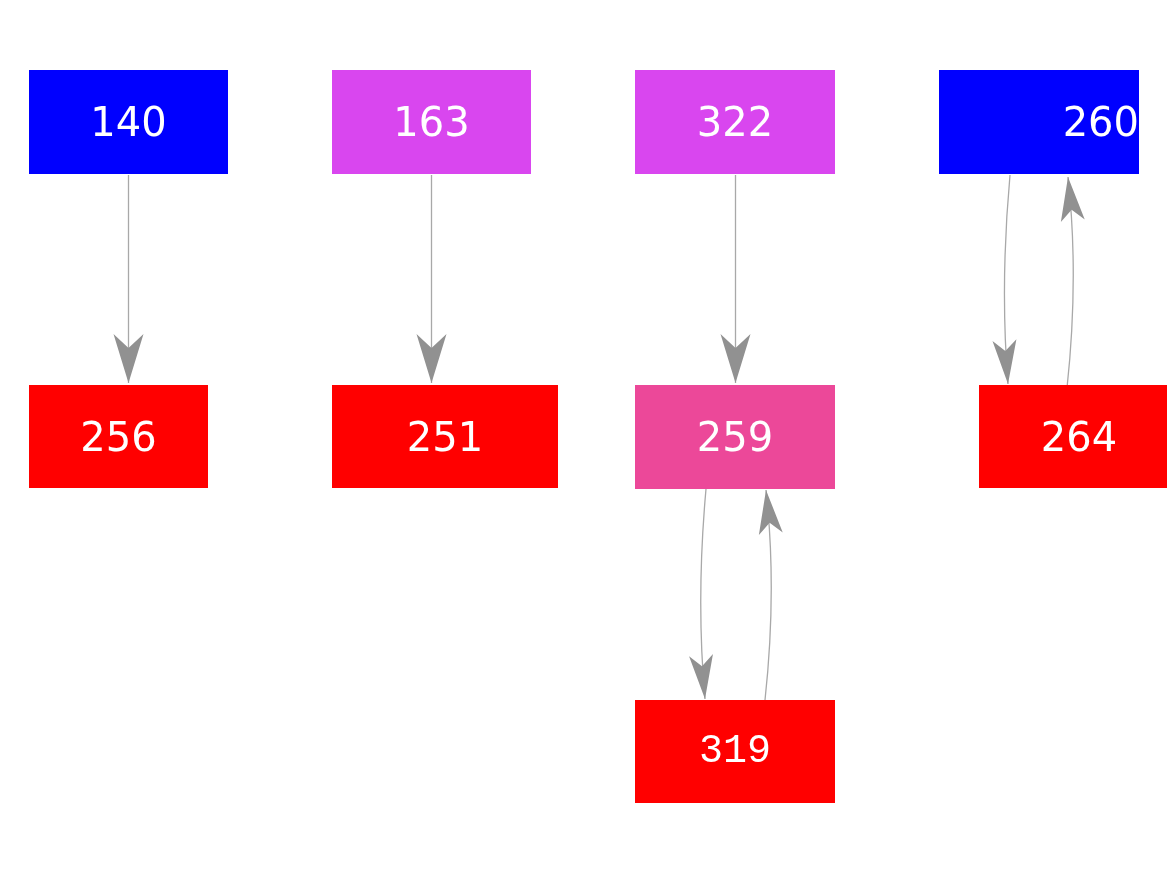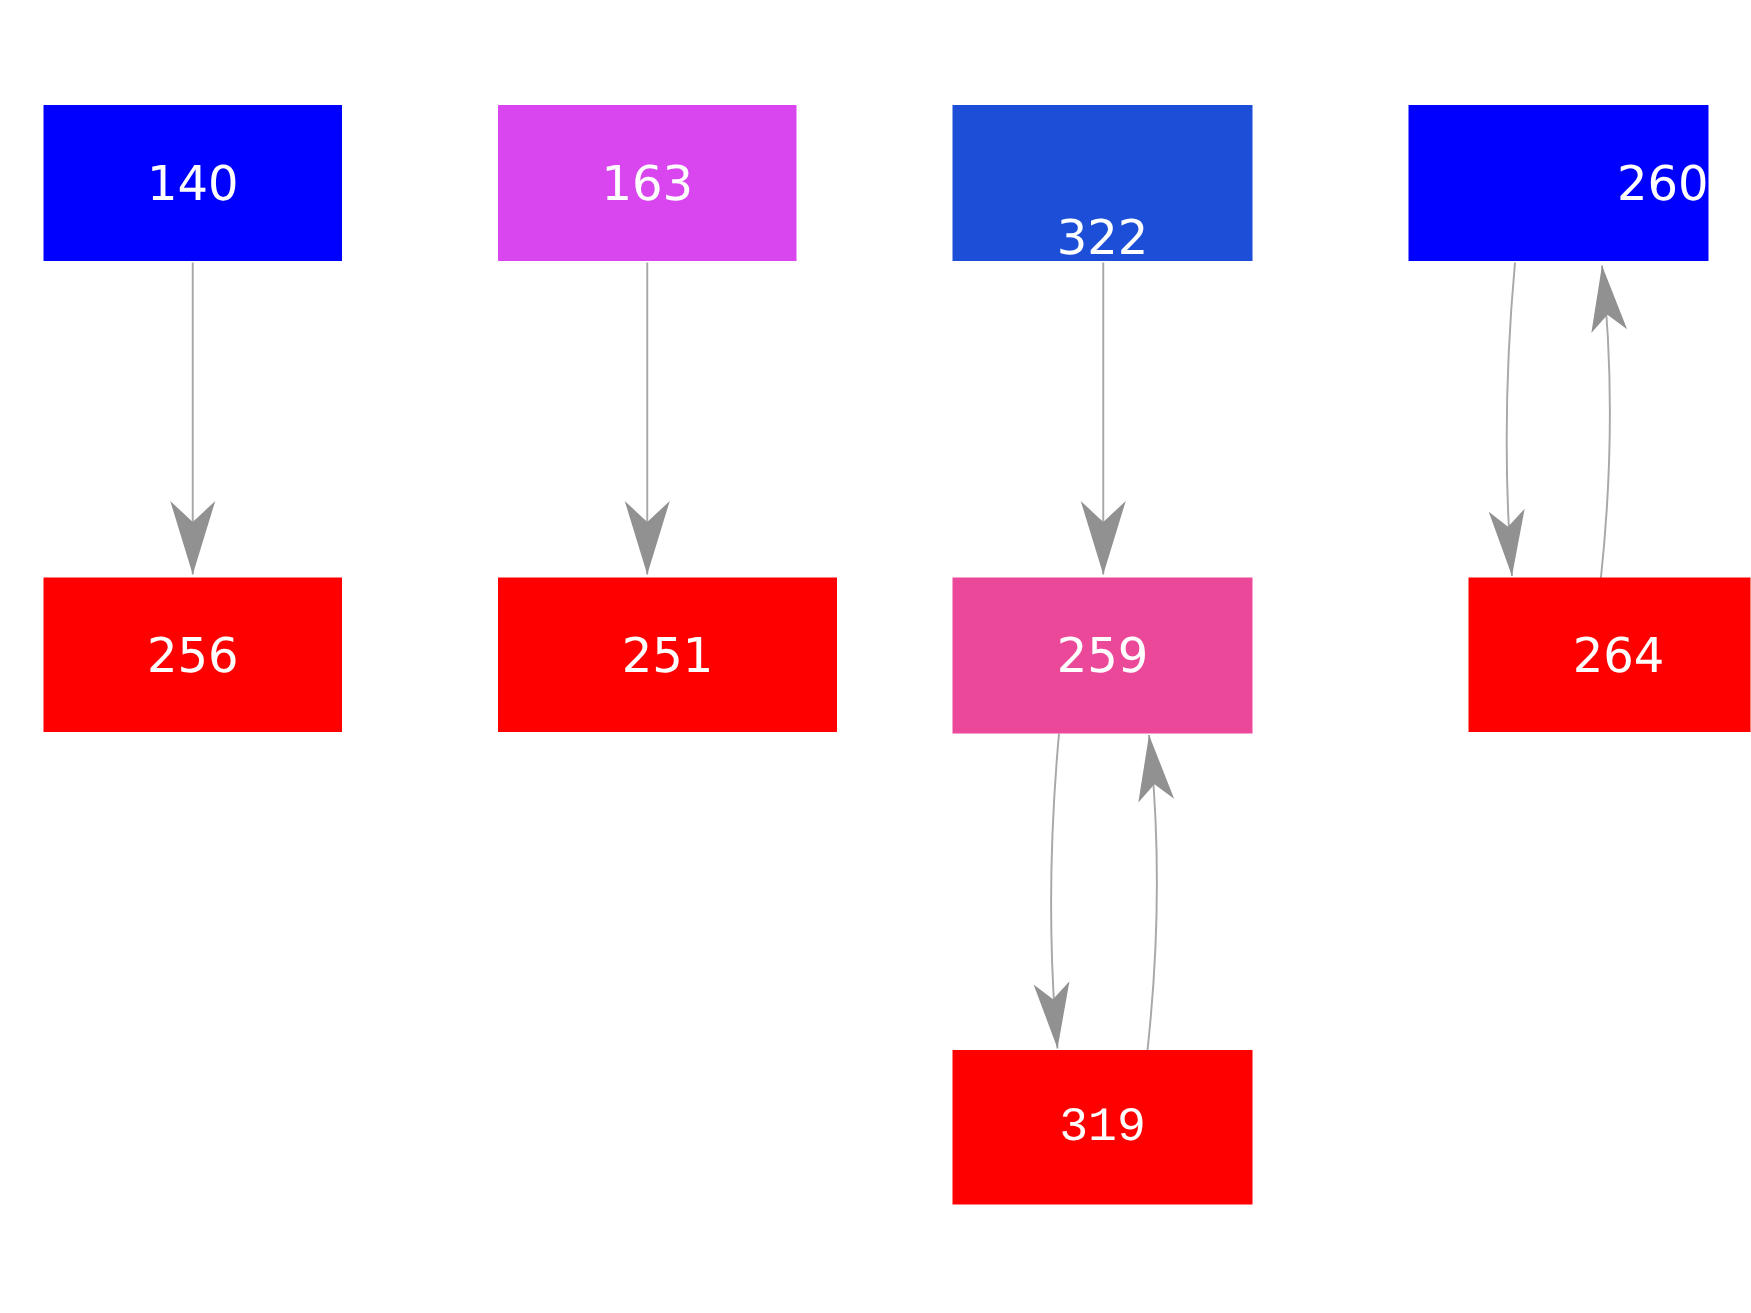--- a/index.html
+++ b/index.html
@@ -19,30 +19,30 @@
   }
   .edge {
     fill: none;
     stroke-width: 1.3px;
   }
   .node {
     position: absolute;
     display: flex;
     align-items: center;
     justify-content: center;
-    font-size: 32px;
+    font-size: 40px;
     line-height: 1;
     color: #ffffff;
   }
   
   .n0 { left: 29px;  top: 70px;  width: 199px; height: 104px; }
   .n1 { left: 332px; top: 70px;  width: 199px; height: 104px; }
   .n2 { left: 635px; top: 70px;  width: 200px; height: 104px; }
   .n3 { left: 939px; top: 70px;  width: 200px; height: 104px; justify-content: flex-end; }
-  .n4 { left: 29px;  top: 385px; width: 199px; height: 103px; }
+  .n4 { left: 29px;  top: 385px; width: 179px; height: 103px; }
   .n5 { left: 332px; top: 385px; width: 226px; height: 103px; }
   .n6 { left: 635px; top: 385px; width: 200px; height: 104px; }
   .n7 { left: 939px; top: 385px; width: 200px; height: 103px; }
   .n8 { left: 635px; top: 700px; width: 200px; height: 103px; font-family: Liberation Mono, monospace; }
 </style>
 </head>
 <body>
 
 <div class="canvas" style="background: rgb(255, 255, 255);">
 
@@ -66,21 +66,21 @@
     <path class="edge" d="M1010,175 Q1000,285 1008,384" marker-end="url(#ahSmall)" stroke="#a8a8a8"></path>
     <path class="edge" d="M1067,388 Q1079,277 1068,177" marker-end="url(#ahSmall)" stroke="#a8a8a8"></path>
   </svg>
 
   <div class="node n0" style="background: rgb(0, 0, 255); color: rgb(255, 255, 255);">
     <span>140</span>
   </div>
   <div class="node n1" style="background: #d946ef; color: rgb(255, 255, 255);">
     <span>163</span>
   </div>
-  <div class="node n2" style="background: #1d4ed8; color: rgb(255, 255, 255); align-items: flex-end;">
+  <div class="node n2" style="background: #d946ef; color: rgb(255, 255, 255);">
     <span>322</span>
   </div>
   <div class="node n3" style="background: rgb(0, 0, 255); color: rgb(255, 255, 255);">
     <span>260</span>
   </div>
   <div class="node n4" style="background: rgb(255, 0, 0); color: rgb(255, 255, 255);">
     <span>256</span>
   </div>
   <div class="node n5" style="background: rgb(255, 0, 0); color: rgb(255, 255, 255);">
     <span>251</span>

